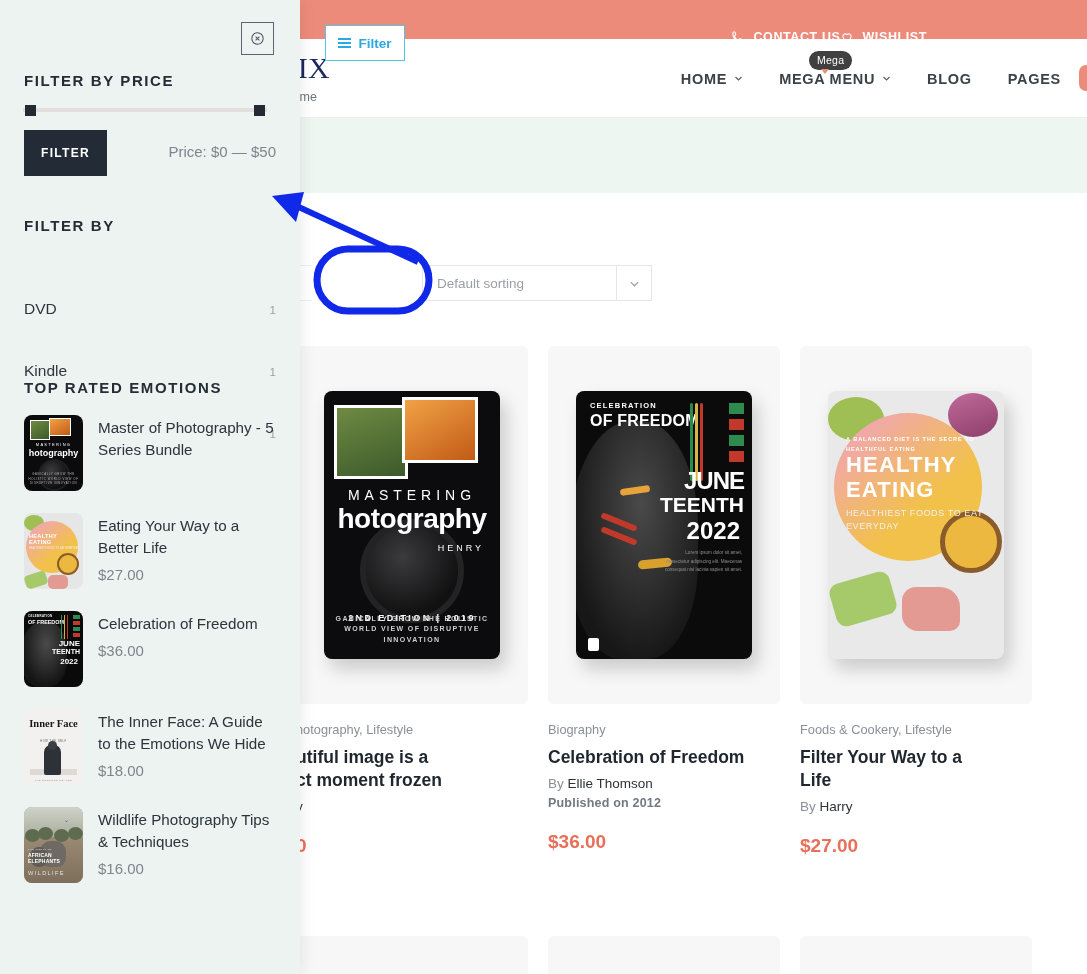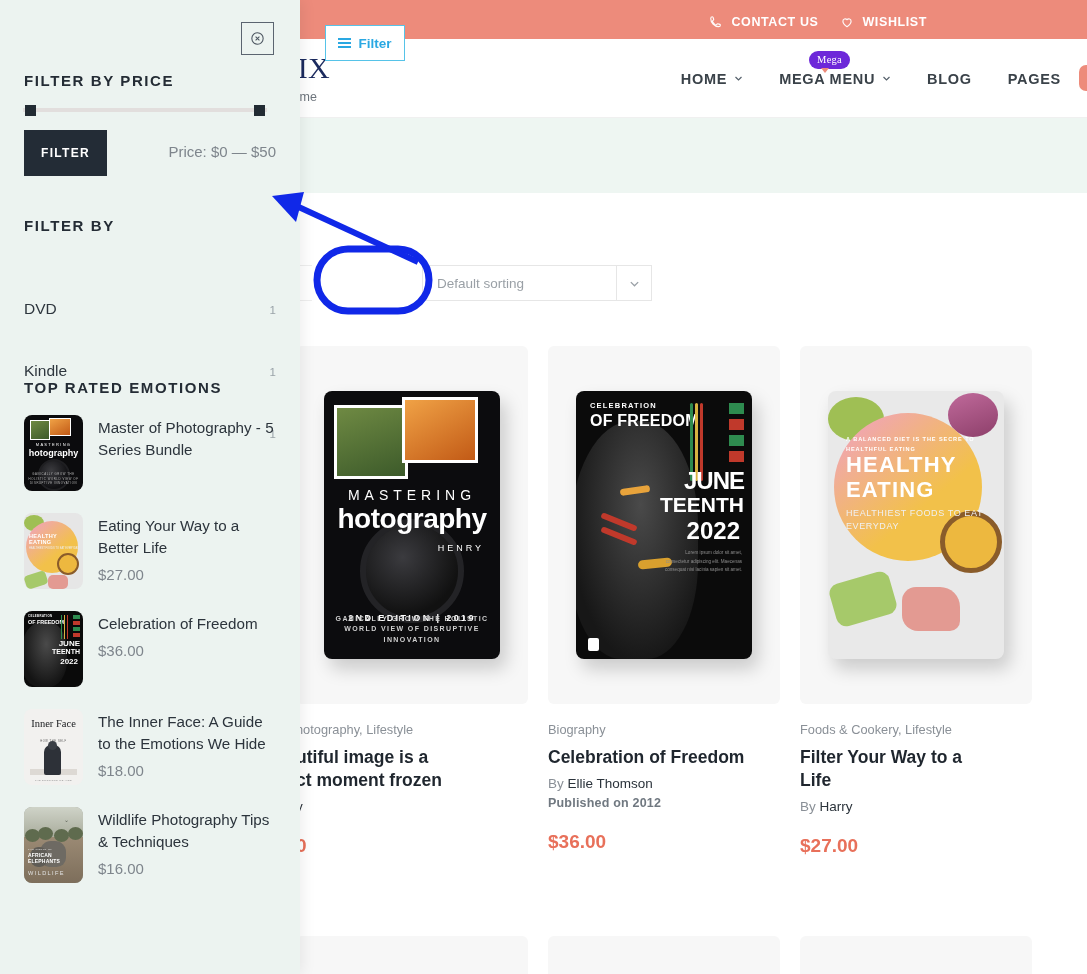--- a/index.html
+++ b/index.html
@@ -16,21 +16,21 @@
   .topbar{
     position:absolute; left:0; top:0; width:1087px; height:39px;
     background:#ed8b7b; color:#fff;
     display:flex; align-items:center;
   }
   .topbar-left{
     position:absolute; left:182px; top:0; height:39px; display:flex; align-items:center;
     font-size:12.5px; font-weight:bold; letter-spacing:.6px;
   }
   .topbar-right{
-    position:absolute; right:160px; top:0; height:44px; display:flex; align-items:center; gap:22px;
+    position:absolute; right:160px; top:0; height:44px; display:flex; align-items:flex-end; 
     font-size:12.5px; font-weight:bold; letter-spacing:.6px;
   }
   .tb-item{ display:flex; align-items:center; gap:8px; cursor:pointer; }
   .tb-ico{ width:14px; height:14px; display:inline-block; opacity:.95; }
   .tb-ico svg{ width:14px; height:14px; display:block; }
 
   .header{
     position:absolute; left:0; top:39px; width:1087px; height:79px;
     background:#fff; border-bottom:1px solid #f0f0f0;
   }
@@ -56,22 +56,22 @@
   }
   .nav-item.active{ color:#1d2530; }
   .nav-item.active::before{
     content:""; position:absolute; left:50%; transform:translateX(-50%);
     top:18px; width:30px; height:3px; background:#24303c;
   }
   .caret{ width:9px; height:9px; display:inline-block; }
   .caret svg{ display:block; width:9px; height:9px; }
   .mega-badge{
     position:absolute; top:12px; left:50%; transform:translateX(-26px);
-    background:#6d28d9; color:#fff; font-size:10.5px; font-weight:normal;
-    letter-spacing:.2px; padding:3px 8px 4px; border-radius:11px;font-family:Liberation Serif, serif;
+    background:#404040; color:#fff; font-size:10.5px; font-weight:normal;
+    letter-spacing:.2px; padding:3px 8px 4px; border-radius:11px;
   }
   .mega-badge::after{
     content:""; position:absolute; left:12px; bottom:-4px;
     border-left:4px solid transparent; border-right:4px solid transparent;
     border-top:5px solid #ed8b7b;
   }
   .cart-stub{
     position:absolute; right:-6px; top:26px; width:14px; height:26px;
     background:#ed8b7b; border-radius:7px 0 0 7px;
   }
@@ -261,21 +261,21 @@
   .mc-free .h1{ position:absolute; left:4px; top:3px; color:#fff; font-size:2.8px; font-weight:bold; letter-spacing:.4px; }
   .mc-free .h2{ position:absolute; left:4px; top:8px; color:#fff; font-size:5.4px; font-weight:bold; }
   .mc-free .st{ position:absolute; right:14px; top:4px; width:8px; height:24px; }
   .mc-free .st i{ position:absolute; top:0; width:1.4px; height:24px; }
   .mc-free .sq{ position:absolute; right:3px; width:7px; height:4px; }
   .mc-free .j1{ position:absolute; right:3px; top:28px; color:#fff; font-size:8px; font-weight:bold; }
   .mc-free .j2{ position:absolute; right:3px; top:37px; color:#fff; font-size:7px; font-weight:bold; }
   .mc-free .j3{ position:absolute; right:5px; top:46px; color:#fff; font-size:8px; font-weight:bold; }
 
   .mc-inner{ background:#f2f1ef; }
-  .mc-inner .ttl{ position:absolute; left:0; right:0; top:9px; text-align:center; font-family:"Liberation Serif",serif; font-size:10.5px; font-weight:normal; color:#16181b; line-height:1.05; }
+  .mc-inner .ttl{ position:absolute; left:0; right:0; top:9px; text-align:center; font-family:"Liberation Serif",serif; font-size:10.5px; font-weight:bold; color:#16181b; line-height:1.05; }
   .mc-inner .sub{ position:absolute; left:0; right:0; top:31px; text-align:center; font-size:2.6px; letter-spacing:.6px; color:#555; }
   .mc-inner .person{ position:absolute; left:20px; top:36px; width:17px; height:30px; background:#2d3138; border-radius:7px 7px 2px 2px; }
   .mc-inner .head{ position:absolute; left:24px; top:32px; width:9px; height:9px; border-radius:50%; background:#3a3f46; }
   .mc-inner .desk{ position:absolute; left:6px; bottom:10px; width:47px; height:6px; background:#ddd9d4; }
   .mc-inner .foot{ position:absolute; left:0; right:0; bottom:2px; text-align:center; font-size:2.4px; color:#8a8a8a; letter-spacing:.4px; line-height:1.6; }
 
   .mc-wild{ background:#9fa39a; }
   .mc-wild .sky{ position:absolute; left:0; right:0; top:0; height:30px; background:linear-gradient(180deg,#cfd3c8,#a9ac9c); }
   .mc-wild .ground{ position:absolute; left:0; right:0; bottom:0; height:46px; background:linear-gradient(180deg,#9b8a74,#7d6e5b); }
   .mc-wild .tree{ position:absolute; width:15px; height:13px; border-radius:50%; background:#5f6b4e; }

